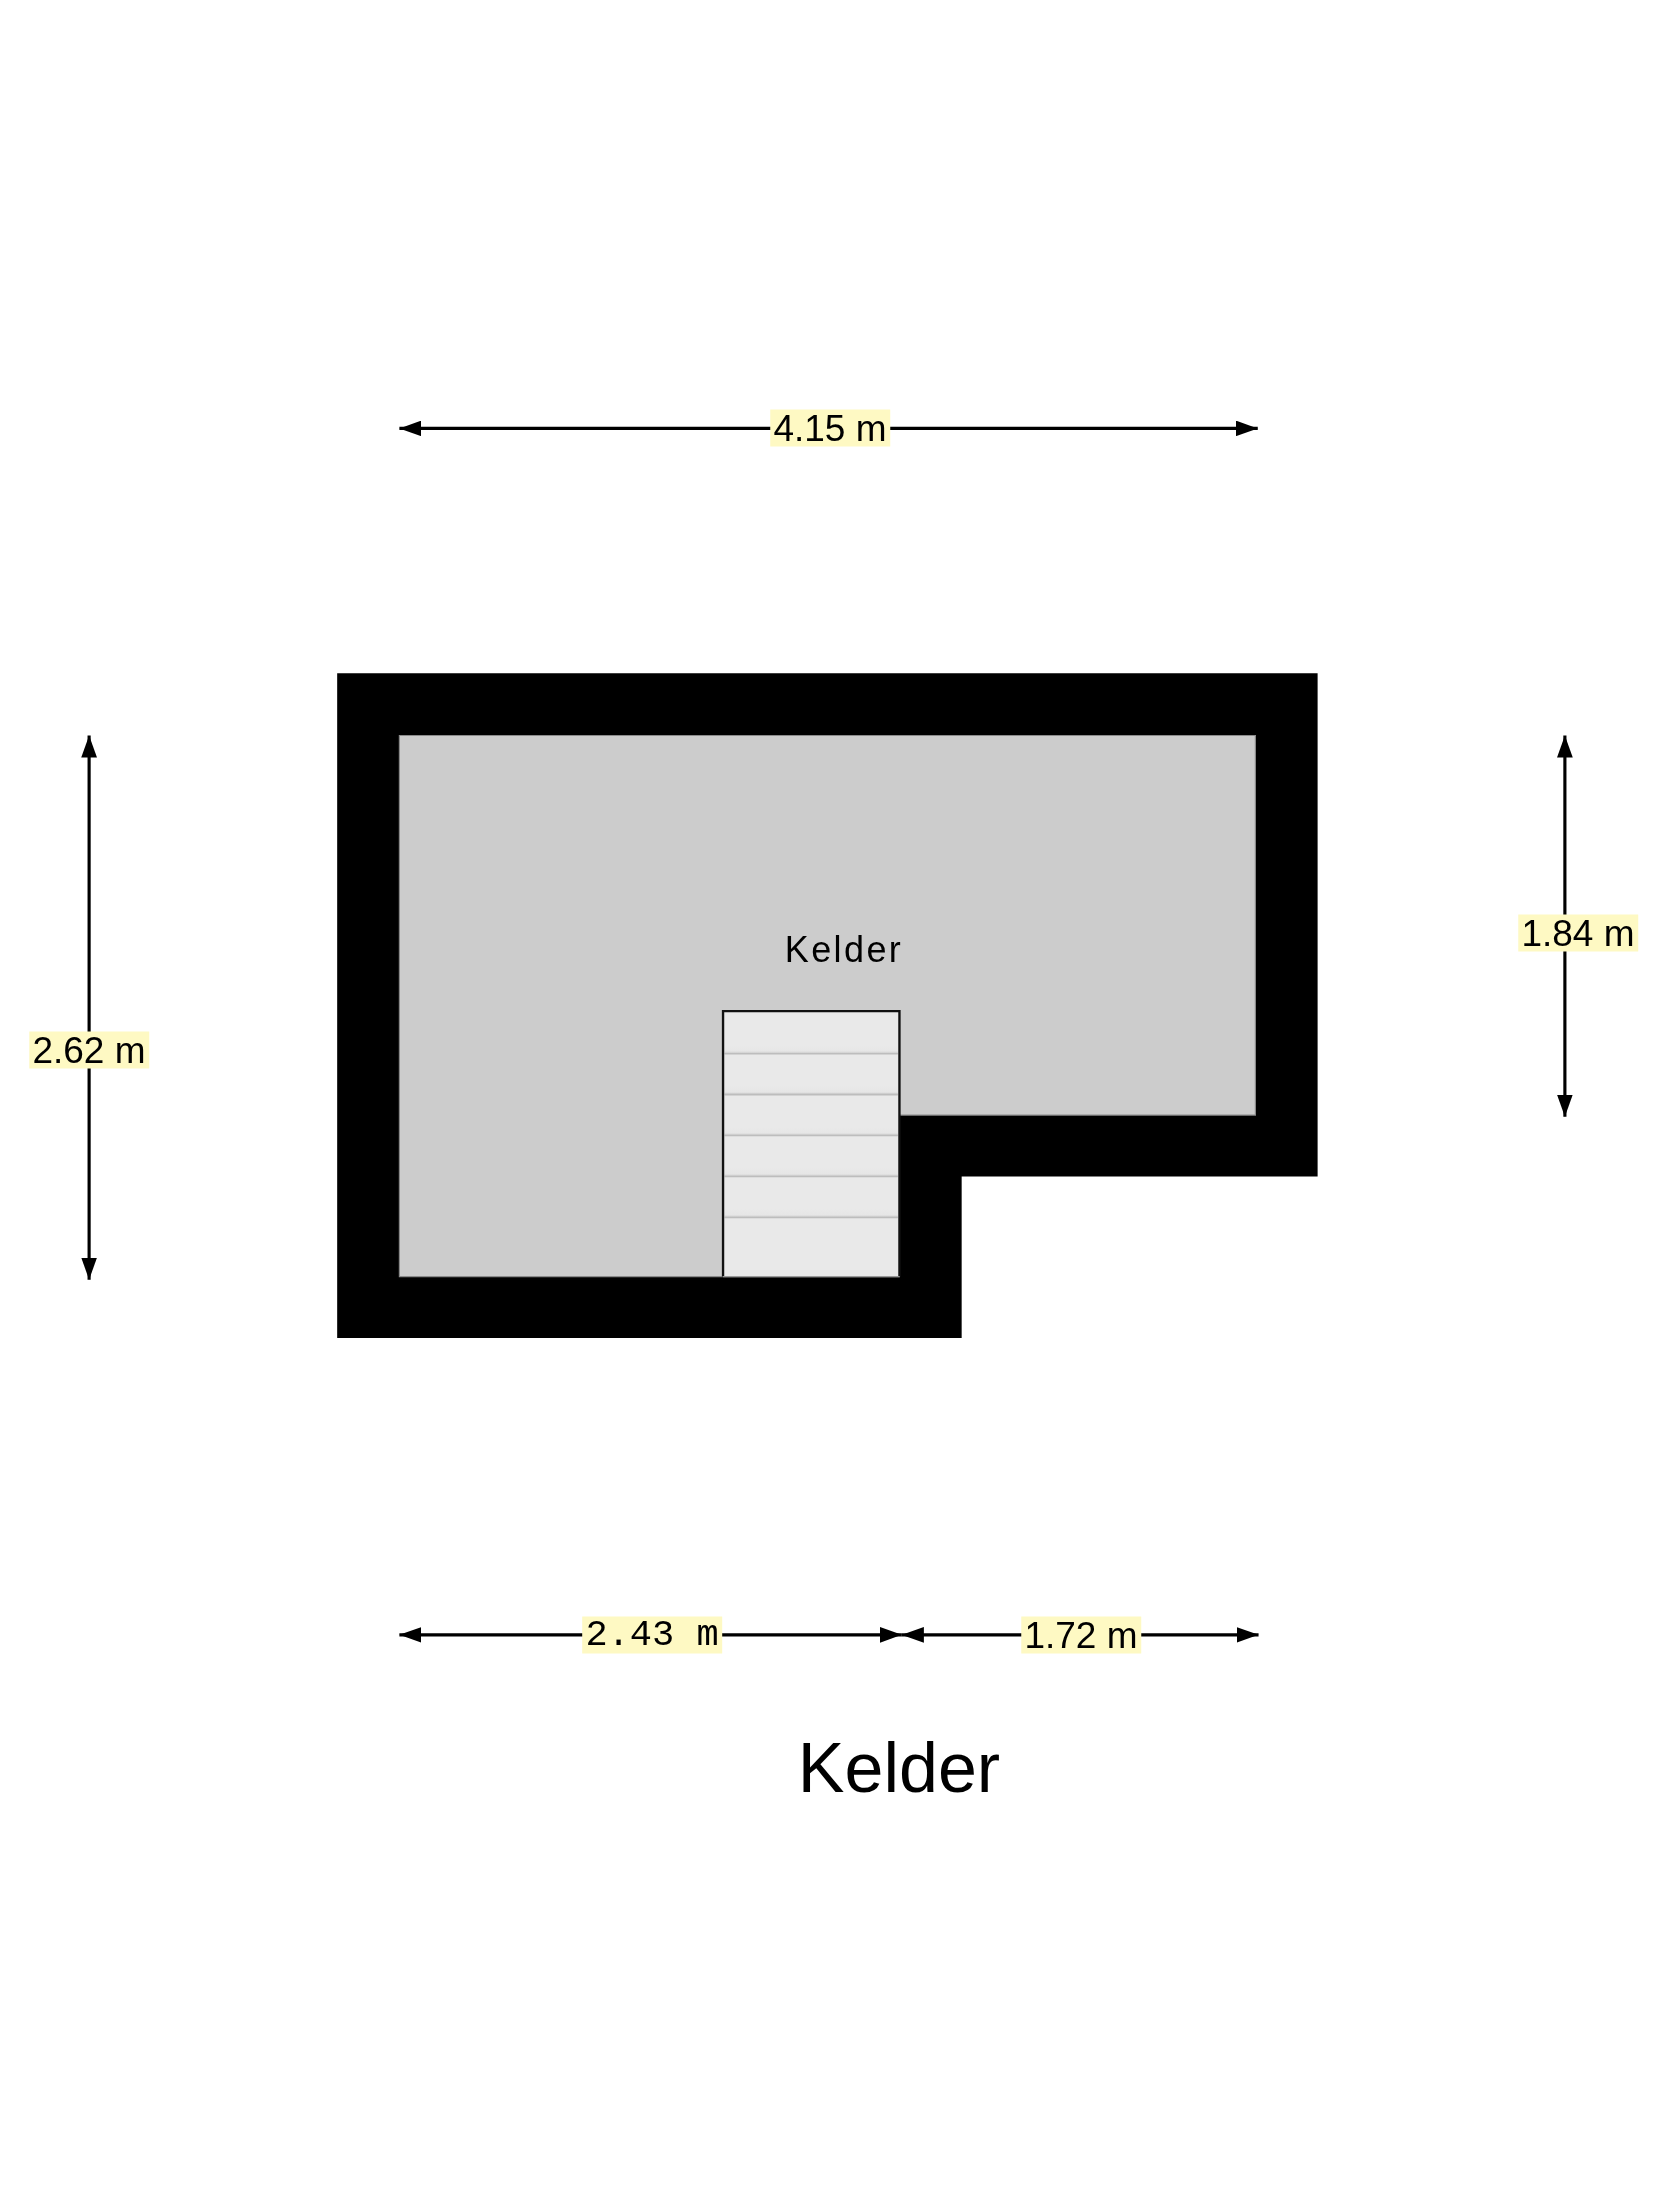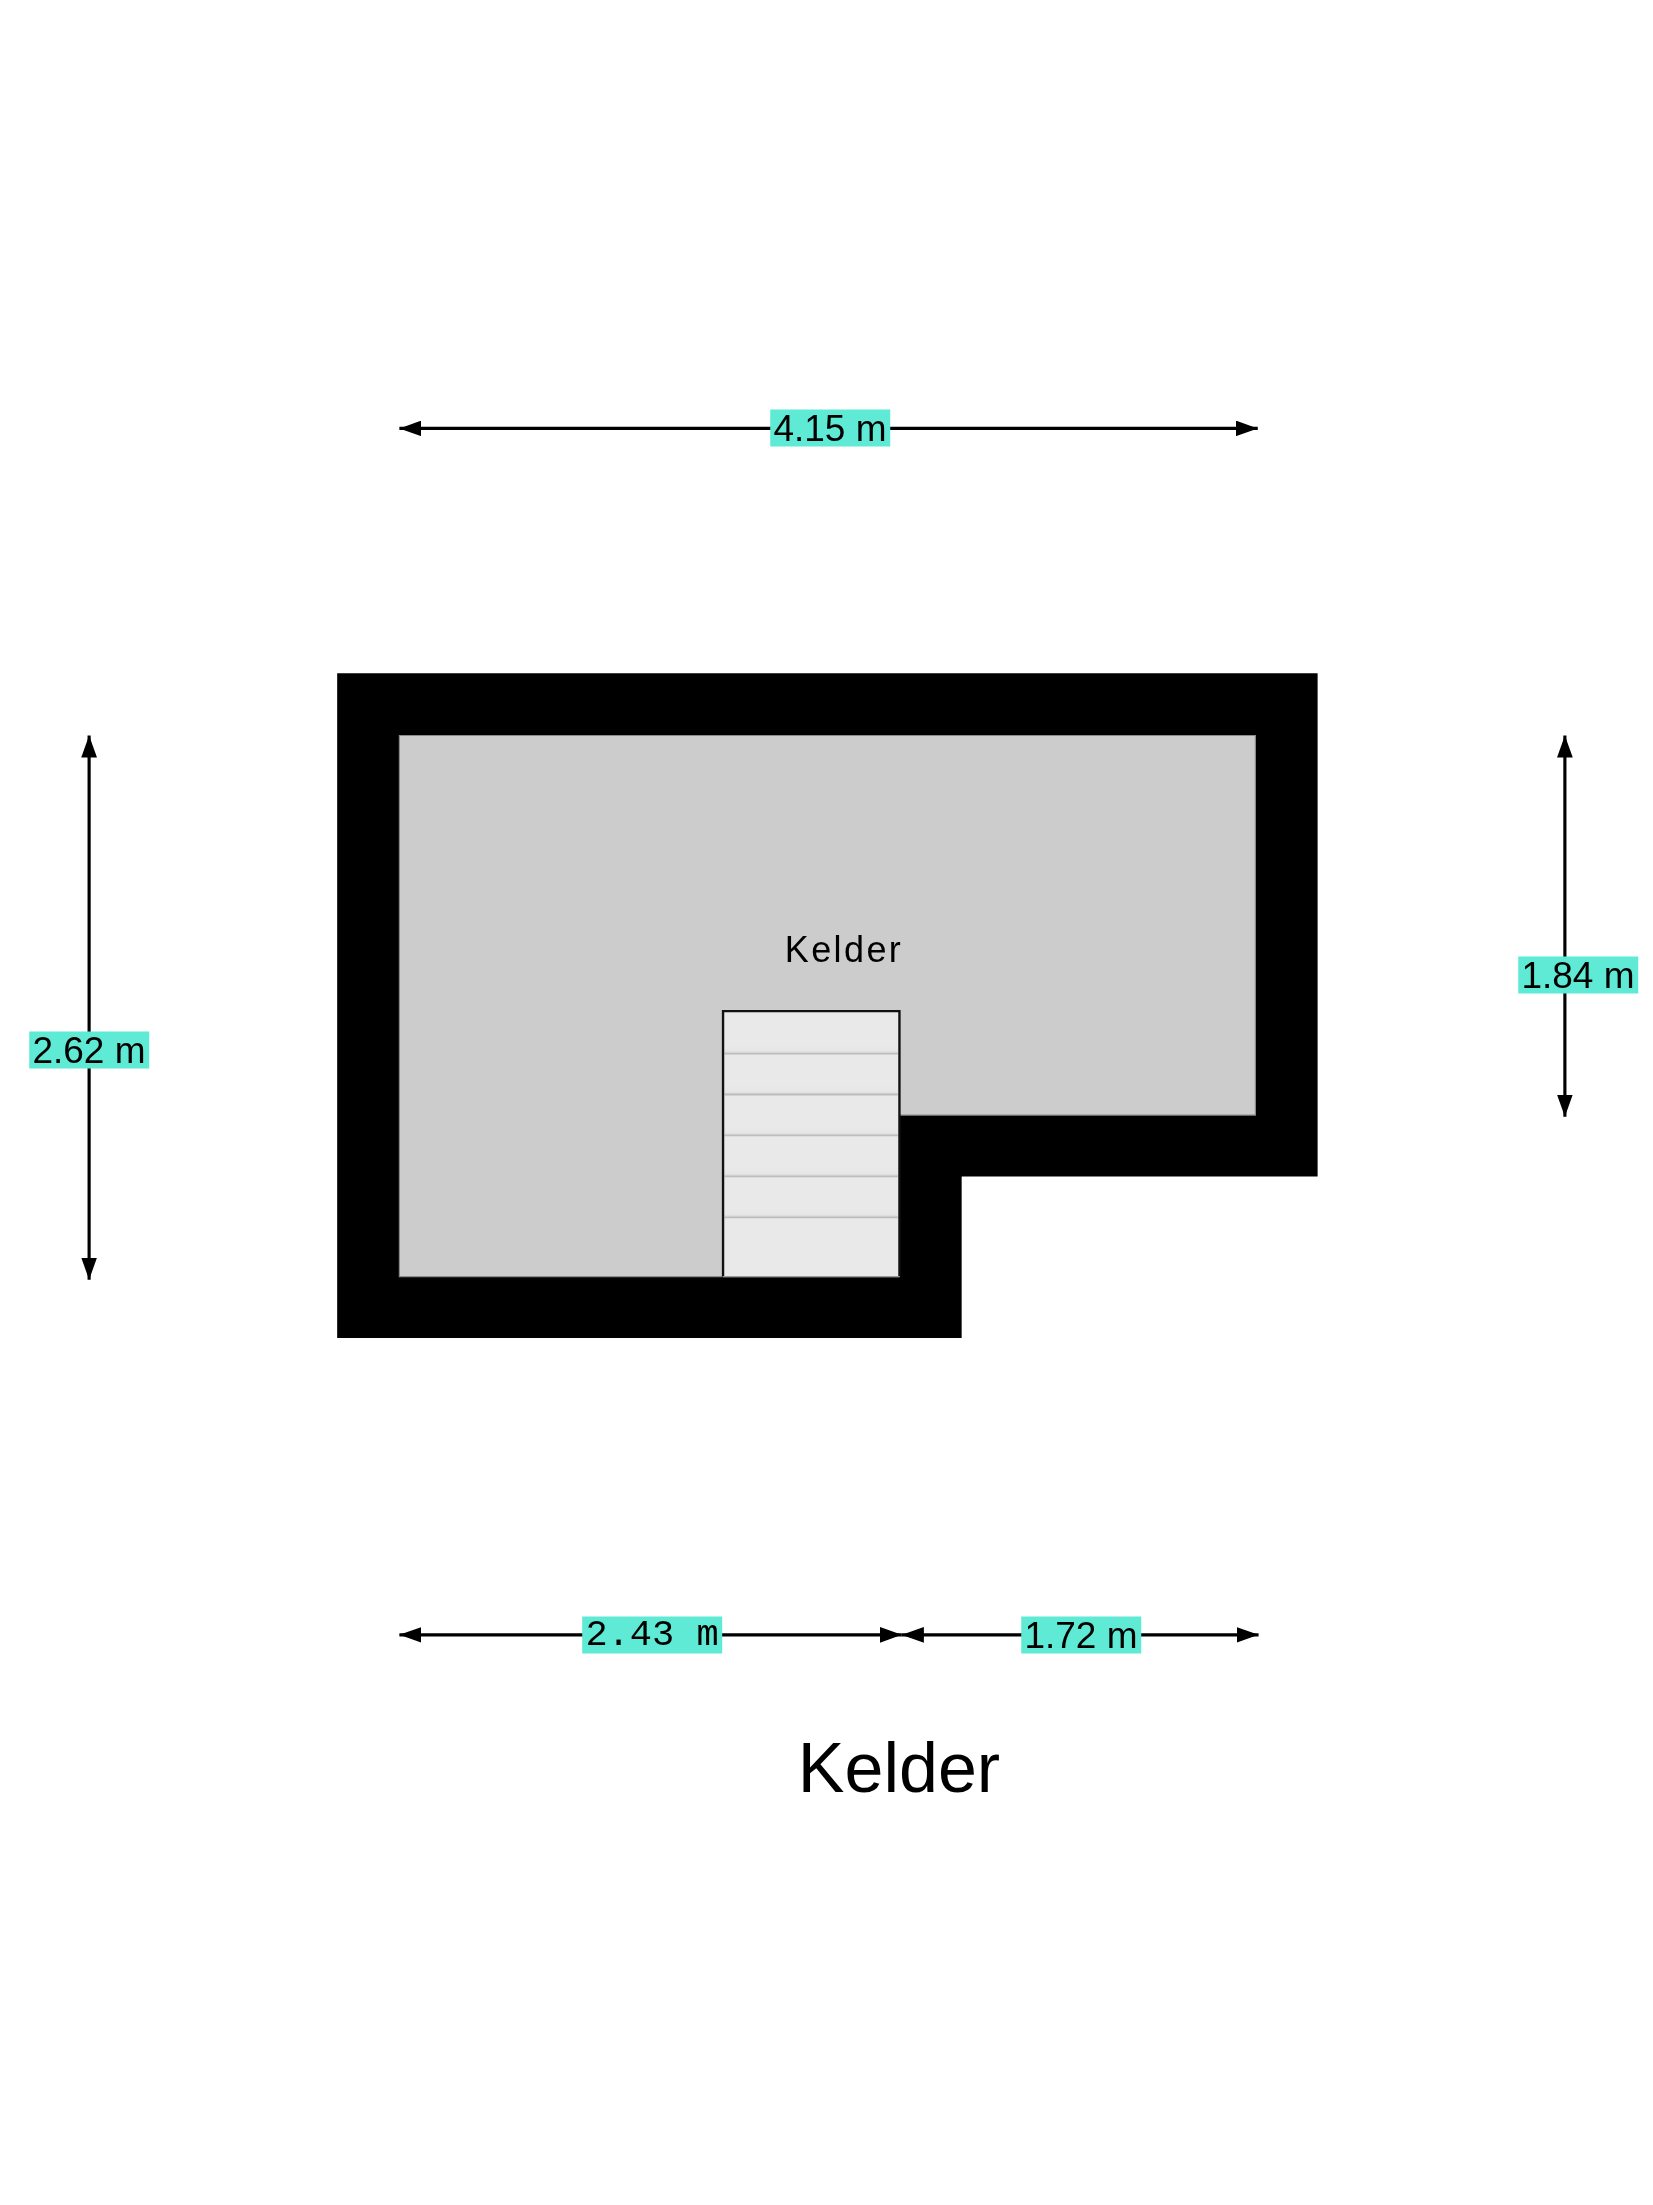--- a/index.html
+++ b/index.html
@@ -20,21 +20,21 @@
       left: 0;
       top: 0;
       width: 1654px;
       height: 2205px;
     }
     .dim-label {
       position: absolute;
       font-size: 37px;
       line-height: 1;
       white-space: nowrap;
-      background: #5eead4;
+      background: #fef9c3;
       color: #000;
       transform: translate(-50%, -50%);
       padding: 0 3.2px;
     }
     .room-label {
       position: absolute;
       font-size: 36px;
       letter-spacing: 2.4px;
       line-height: 1;
       white-space: nowrap;
@@ -100,20 +100,20 @@
     <line x1="1987" y1="934" x2="1987" y2="1418" stroke="#000" stroke-width="4" marker-start="url(#arrowStart)" marker-end="url(#arrowEnd)"></line>
 
     <line x1="507" y1="2076" x2="1145" y2="2076" stroke="#000" stroke-width="4" marker-start="url(#arrowStart)" marker-end="url(#arrowEnd)"></line>
 
     <line x1="1145" y1="2076" x2="1598" y2="2076" stroke="#000" stroke-width="4" marker-start="url(#arrowStart)" marker-end="url(#arrowEnd)"></line>
   </g>
 </svg>
 
 <div class="dim-label" style="left:830px; top:428px;">4.15 m</div>
 <div class="dim-label" style="left:89px; top:1050px;">2.62 m</div>
-<div class="dim-label" style="left:1578px; top:975px;">1.84 m</div>
+<div class="dim-label" style="left:1578px; top:933px;">1.84 m</div>
 <div class="dim-label" style="left:652px; top:1635px;font-family:Liberation Mono, monospace;">2.43 m</div>
 <div class="dim-label" style="left:1081px; top:1635px;text-align:center;">1.72 m</div>
 
 <div class="room-label" style="left:844px; top:950px;">Kelder</div>
 
 <div class="floor-title" style="left:899px; top:1768px;">Kelder</div>
 
 
 </body></html>

